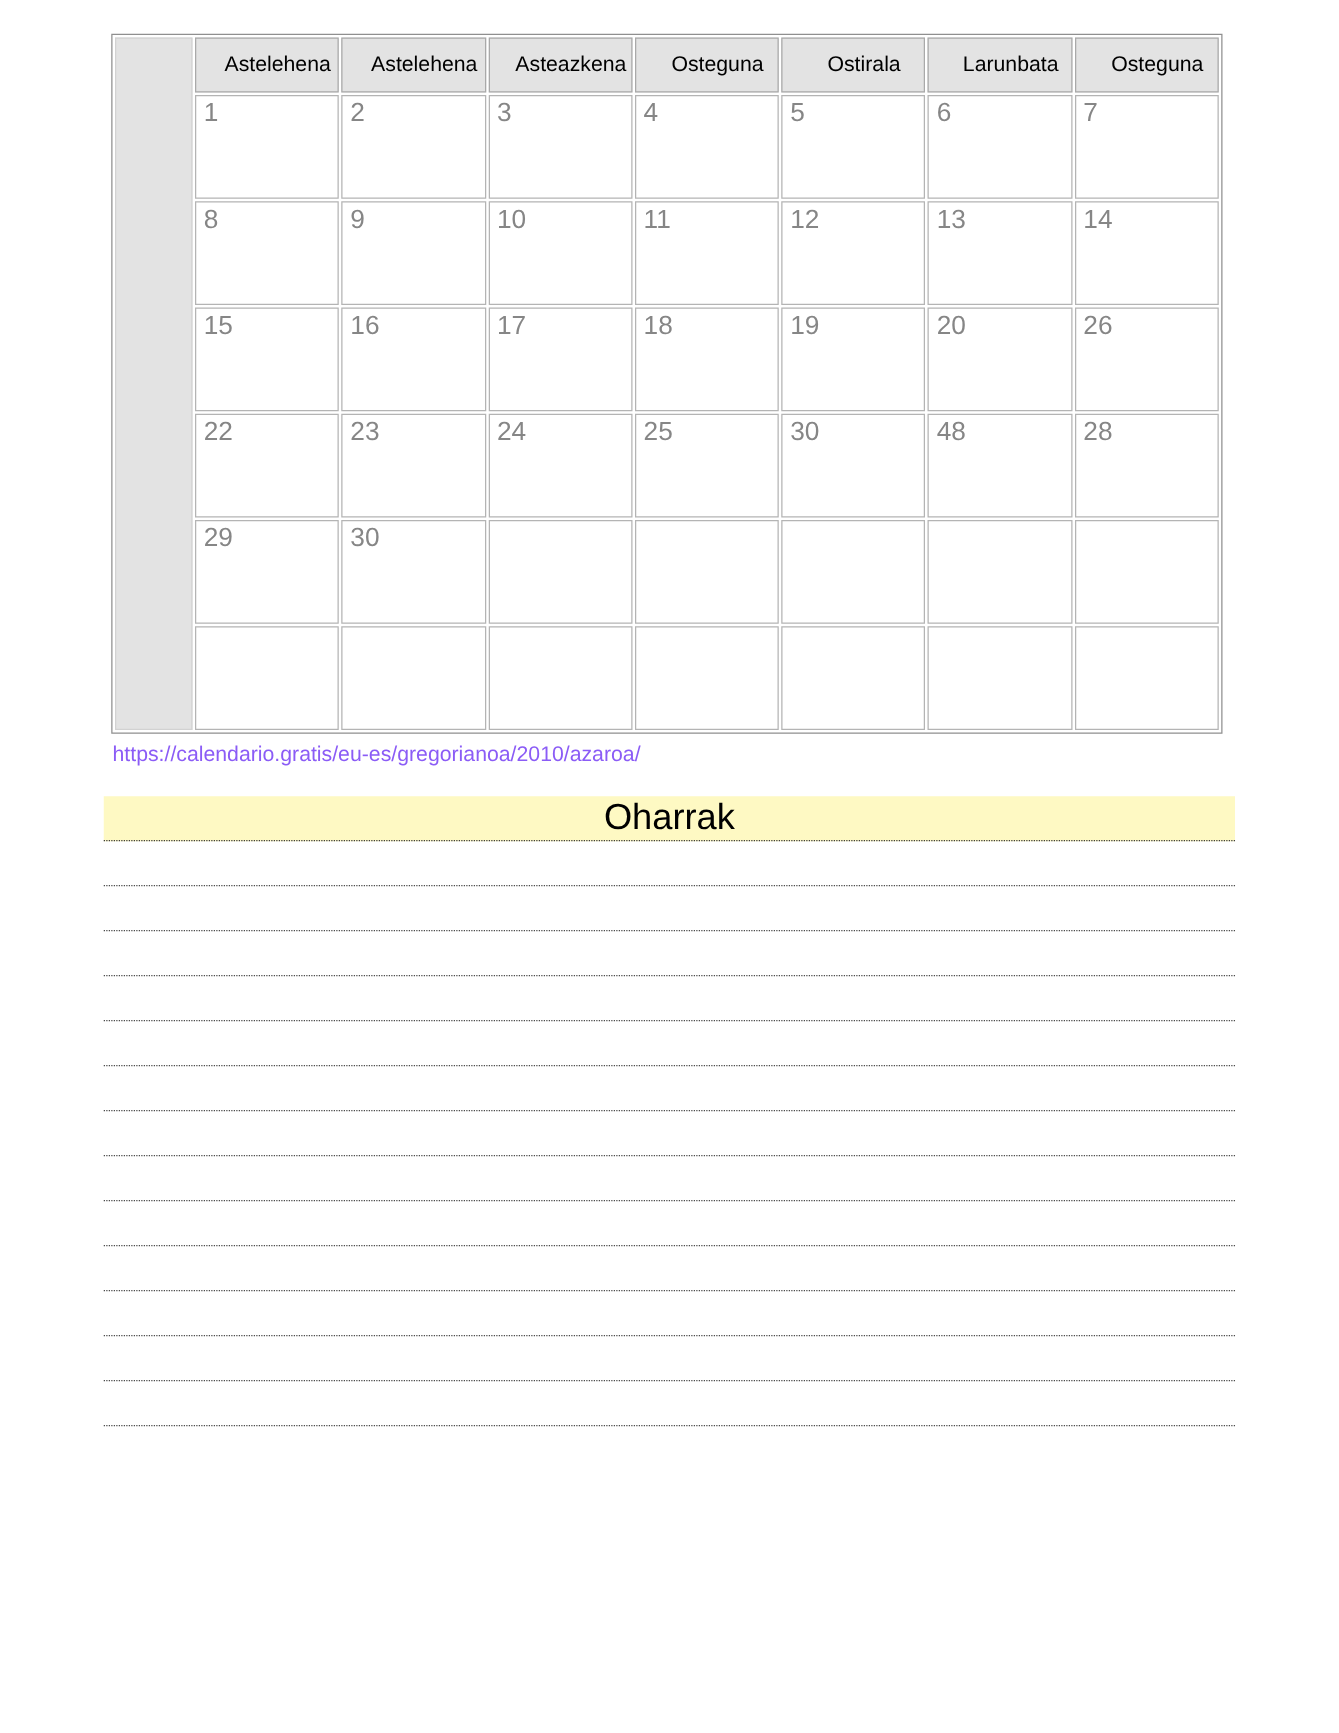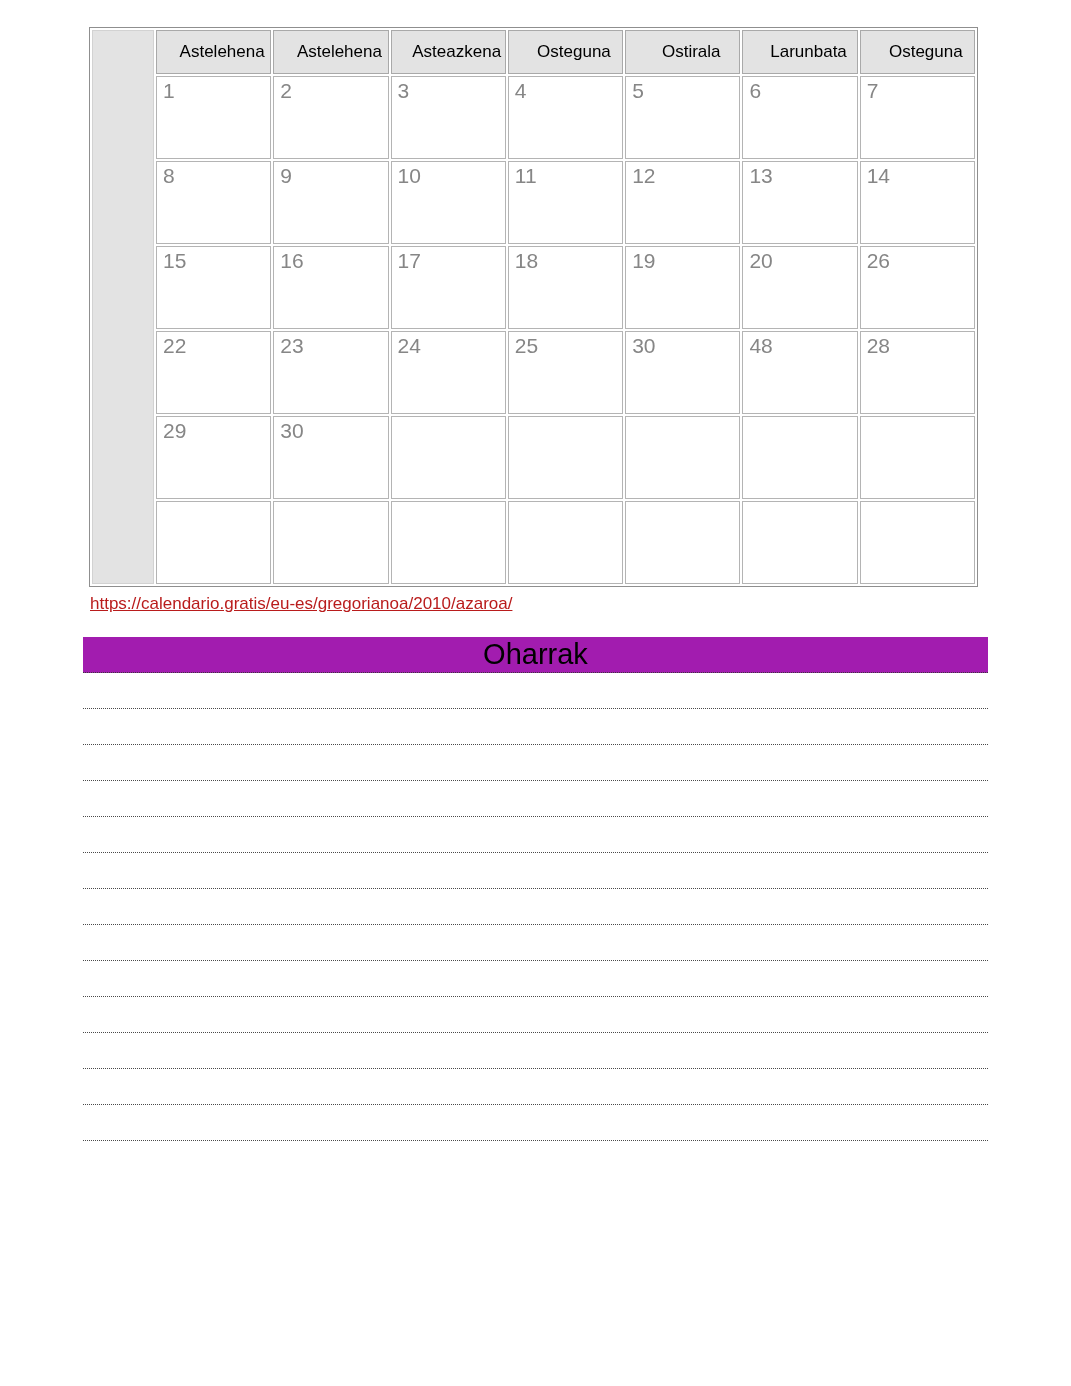--- a/index.html
+++ b/index.html
@@ -61,29 +61,28 @@
     vertical-align: top;
     text-align: left;
     padding: 2px 0 0 6px;
     color: #868686;
     font-size: 21px;
     background: #ffffff;
   }
   .url {
     margin: 7px 0 0 90px;
     font-size: 17px;
-    color: #b91c1c;
-    text-decoration: underline;
+    color: #8b5cf6;
   }
   .notes {
     margin: 23px 0 0 83px;
     width: 905px;
   }
   .notes-head {
-    background: #a21caf;
+    background: #fef9c3;
     height: 35px;
     line-height: 34px;
     text-align: center;
     font-size: 29px;
     font-weight: 400;
     color: #000;
     border-bottom: 1px dotted #3c3c3c;
   }
   .note-line {
     height: 35px;

